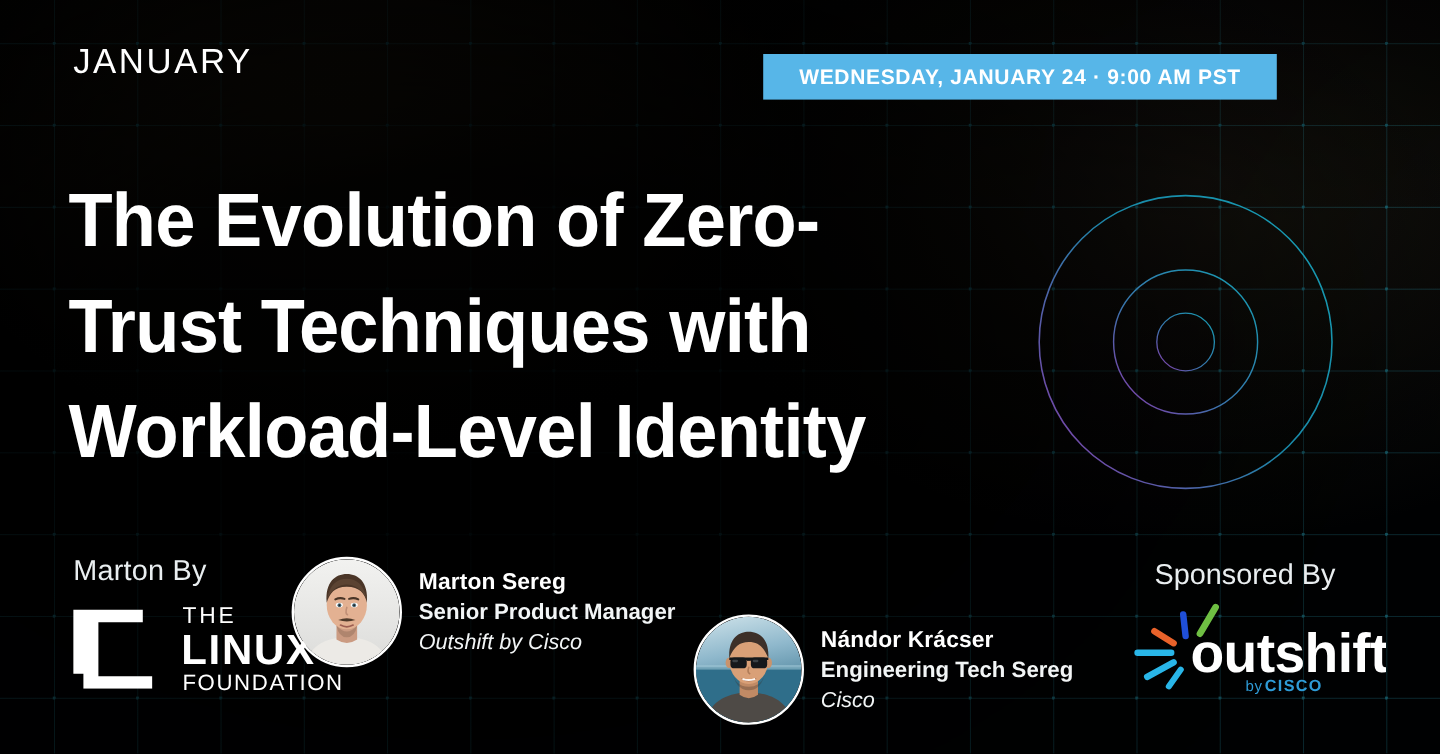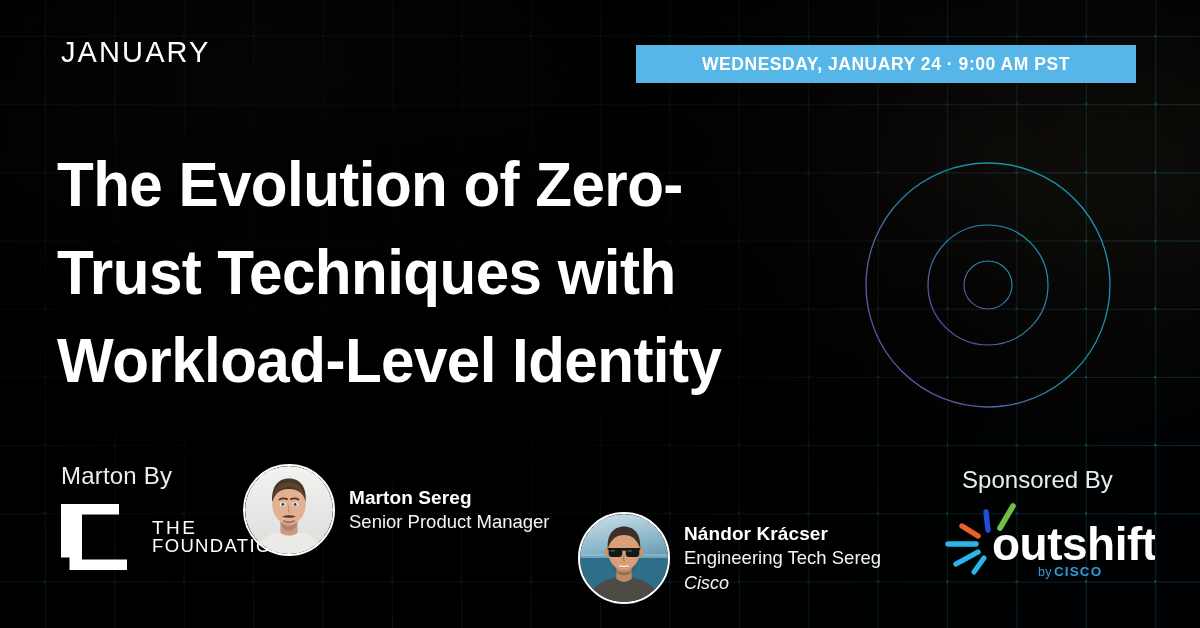--- a/index.html
+++ b/index.html
@@ -45,21 +45,21 @@
 
   
   #content { position:absolute; inset:0; z-index:3; }
 
   .eyebrow {
     position:absolute; left:61px; top:36px;
     font-size:29px; letter-spacing:2.1px; color:#ffffff; font-weight:400;
   }
 
   .date-badge {
-    position:absolute; left:636px; top:45px; width:500px; height:38px;
+    position:absolute; left:636px; top:45px; width:428px; height:38px;
     background:#57b6e8; color:#fff;
     display:flex; align-items:center; justify-content:center;
     font-size:17.5px; font-weight:700; letter-spacing:.55px; white-space:nowrap;
   }
 
   .title {
     position:absolute; left:57px; top:140px; width:790px;
     color:#fff; font-weight:700; font-size:63px; line-height:88px;
     letter-spacing:-.6px;
     font-family:"Liberation Sans Narrow","Liberation Sans", sans-serif;
@@ -85,21 +85,21 @@
 
   .avatar {
     width:92px; height:92px; border-radius:50%;
     overflow:hidden; position:relative; flex:0 0 auto;
     border:2.5px solid #ffffff;
   }
   .avatar svg { display:block; width:100%; height:100%; }
 
   .sp-info { margin-left:14px; color:#fff; }
   .sp-name { font-size:19px; font-weight:700; letter-spacing:.1px; line-height:1.32; }
-  .sp-role { font-size:18.5px; font-weight:400; line-height:1.34; color:#f2f5f6; }
+  .sp-role { font-size:18.5px; font-weight:700; line-height:1.34; color:#f2f5f6; }
   .sp-org  { font-size:18px; font-weight:400; font-style:italic; line-height:1.34; color:#f2f5f6; }
 
   
   .sponsor-wrap {
     position:absolute; left:920px; top:466px; width:235px; text-align:center;
   }
   .sponsor-label { font-size:24px; color:#e9eef0; font-weight:400; }
   .outshift { margin-top:8px; width:235px; height:78px; }
 </style>
 </head>
@@ -144,20 +144,21 @@
 
   <div class="hosted-wrap">
     <div class="hosted-label">Marton By</div>
     <div class="lf-logo">
       <svg class="lf-mark" viewBox="0 0 66 66">
         <path fill="#ffffff" d="M0 0 H58 V10.5 H12.5 V53.5 H0 Z"></path>
         <path fill="#ffffff" d="M8.5 8.5 H21 V55.5 H66 V66 H8.5 Z" transform="translate(0,0)"></path>
       </svg>
       <div class="lf-text">
         <div class="lf-the">THE</div>
+        <div class="lf-linux">LINUX</div>
         <div class="lf-foundation">FOUNDATION</div>
       </div>
     </div>
   </div>
 
   <div class="speaker s1">
     <div class="avatar">
       <svg viewBox="0 0 92 92">
         <defs>
           <clipPath id="cl1">
@@ -196,20 +197,21 @@
 
           <path d="M40.5 57.4 q5.5 3 11 0" stroke="#9d5f52" stroke-width="1.5" fill="none" stroke-linecap="round"></path>
 
           <path d="M37 58 q9 10 18 0 q-2 10 -9 10 q-7 0 -9 -10 z" fill="#5b4332" opacity=".25"></path>
         </g>
       </svg>
     </div>
     <div class="sp-info">
       <div class="sp-name">Marton Sereg</div>
       <div class="sp-role">Senior Product Manager</div>
+      <div class="sp-org">Outshift by Cisco</div>
     </div>
   </div>
 
   <div class="speaker s2">
     <div class="avatar">
       <svg viewBox="0 0 92 92">
         <defs>
           <clipPath id="cl2">
               <circle cx="46" cy="46" r="46"></circle>
             </clipPath>

